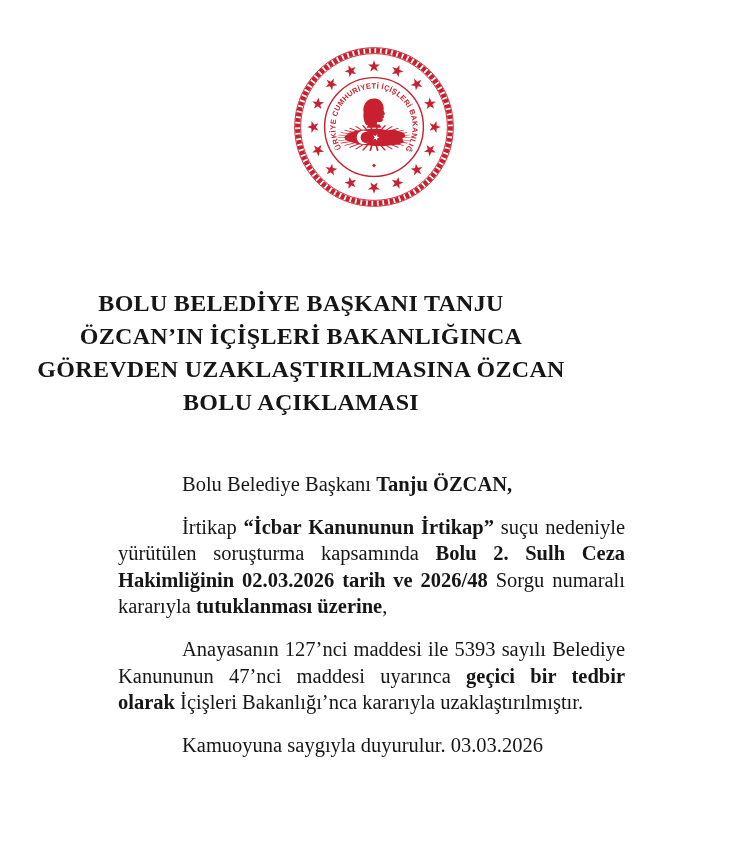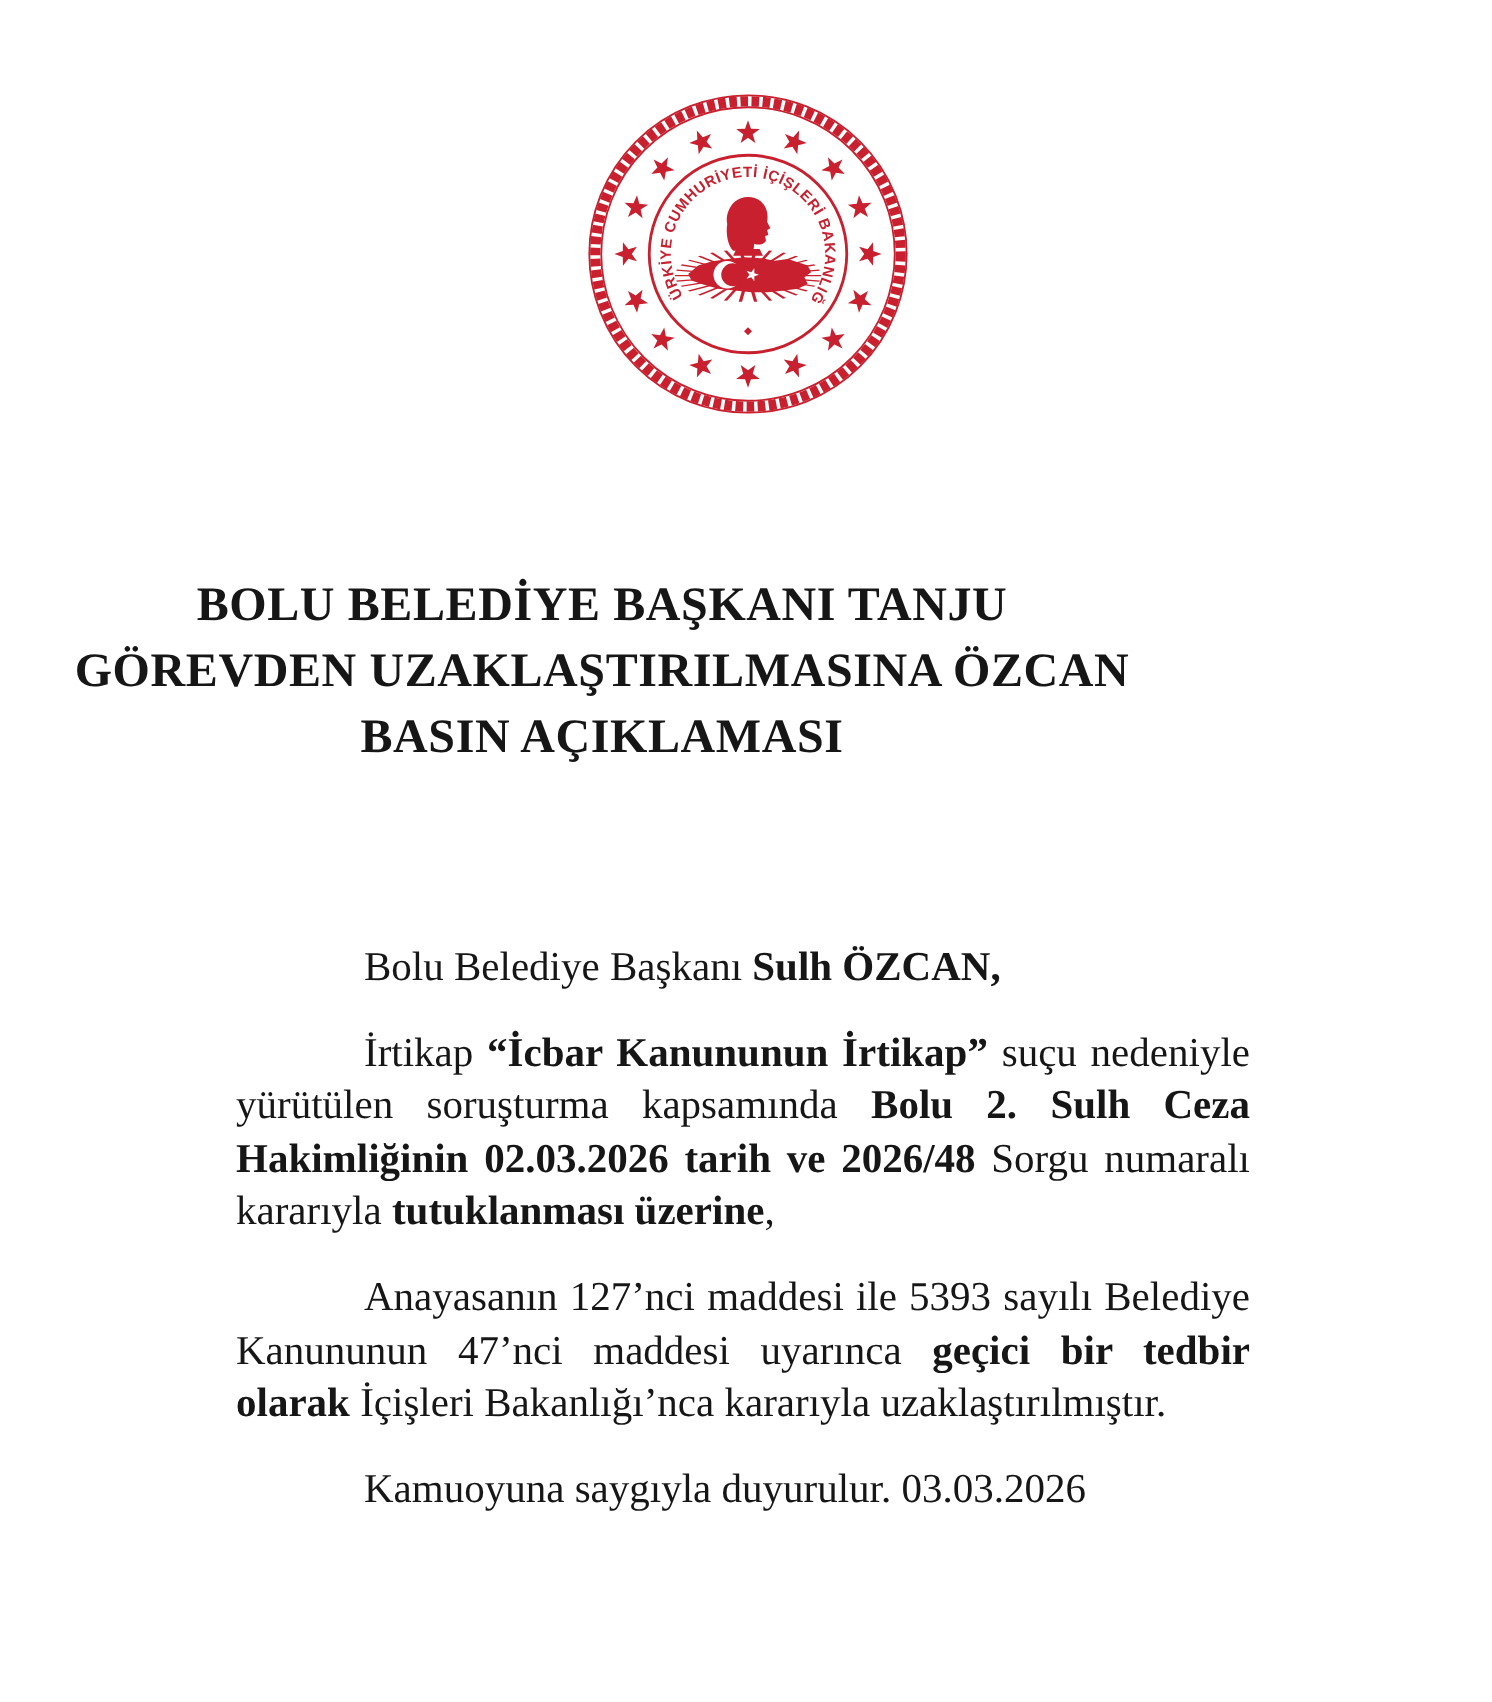--- a/index.html
+++ b/index.html
@@ -136,26 +136,27 @@
           <circle cx="-12.5" cy="-0.5" r="8.3" fill="#ffffff"></circle>
           <circle cx="-9.2" cy="-0.5" r="6.9" fill="var(--seal-red)"></circle>
           <use href="#st" transform="translate(2.5 -0.5) rotate(90) scale(0.55)" fill="#ffffff"></use>
         </g>
       </g>
     </svg>
   </div>
 
   <div class="title">
     <div>BOLU BELEDİYE BAŞKANI TANJU</div>
+    <div>ÖZCAN’IN İÇİŞLERİ BAKANLIĞINCA</div>
     <div>GÖREVDEN UZAKLAŞTIRILMASINA ÖZCAN</div>
-    <div>BASIN AÇIKLAMASI</div>
+    <div>BOLU AÇIKLAMASI</div>
   </div>
 
   <div class="content">
-    <p><span>Bolu Belediye Başkanı </span><b>Sulh ÖZCAN,</b></p>
+    <p><span>Bolu Belediye Başkanı </span><b>Tanju ÖZCAN,</b></p>
 
     <p><span>İrtikap </span><b>“İcbar Kanununun İrtikap”</b><span> suçu nedeniyle yürütülen soruşturma kapsamında </span><b>Bolu 2. Sulh Ceza Hakimliğinin 02.03.2026 tarih ve 2026/48</b><span> Sorgu numaralı kararıyla </span><b>tutuklanması üzerine</b><span>,</span></p>
 
     <p><span>Anayasanın 127’nci maddesi ile 5393 sayılı Belediye Kanununun 47’nci maddesi uyarınca </span><b>geçici bir tedbir olarak</b><span> İçişleri Bakanlığı’nca kararıyla uzaklaştırılmıştır.</span></p>
 
     <p><span>Kamuoyuna saygıyla duyurulur. 03.03.2026</span></p>
   </div>
 
 </div>
 

